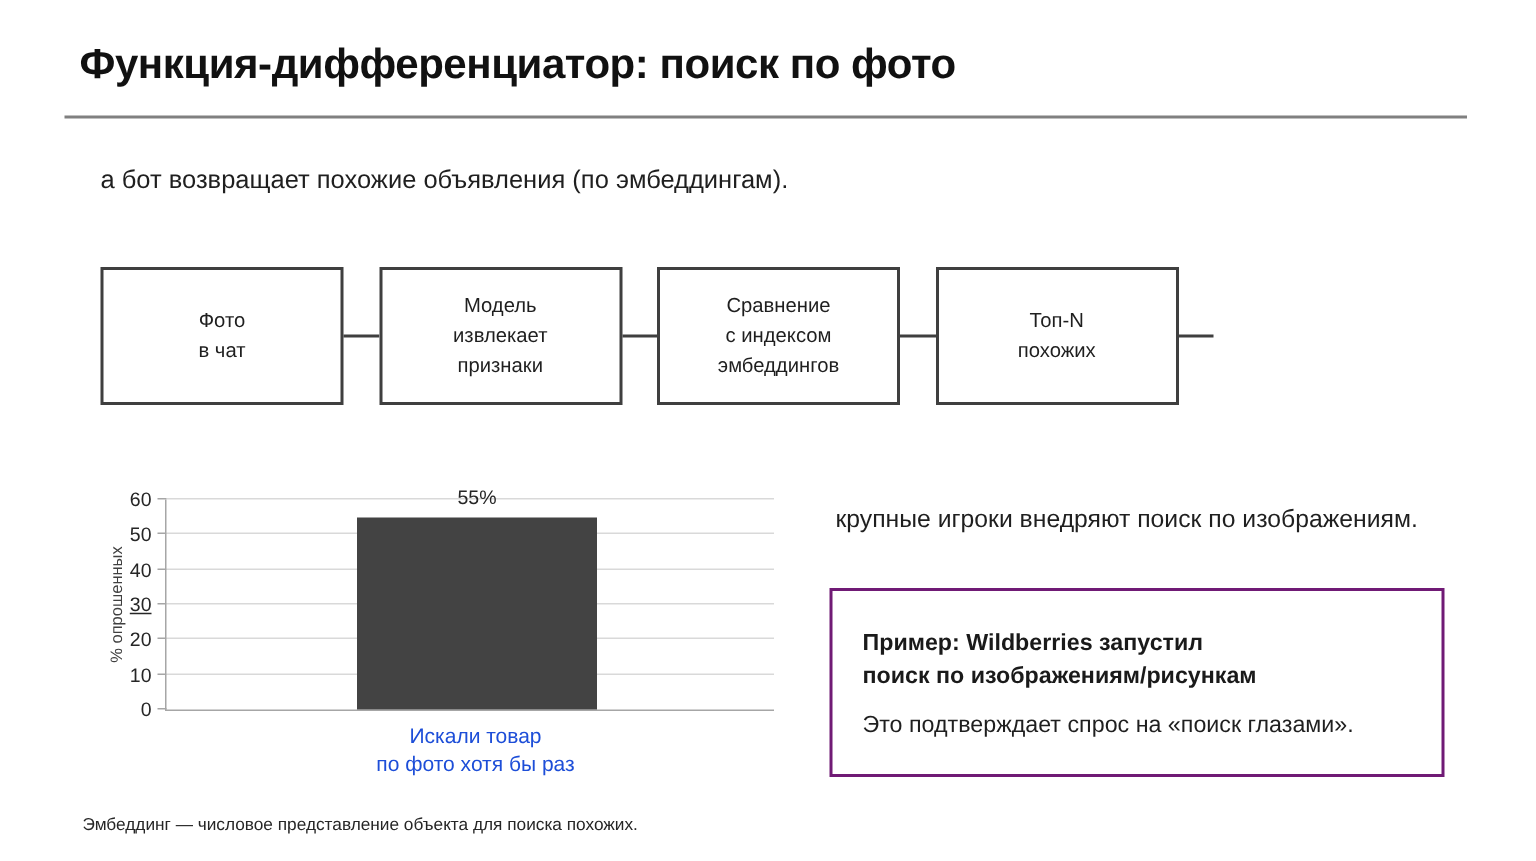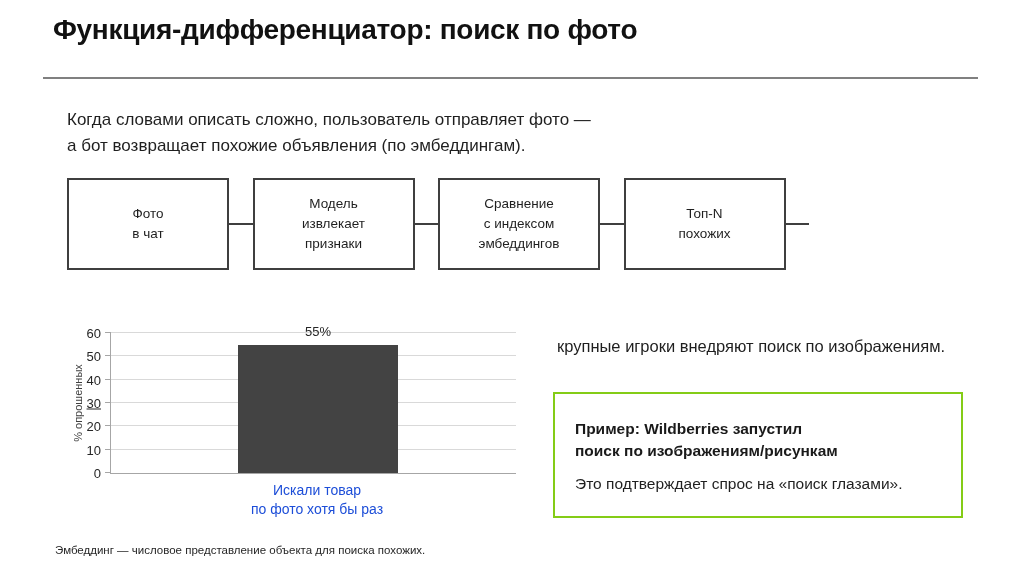--- a/index.html
+++ b/index.html
@@ -1,21 +1,21 @@
 <!DOCTYPE html>
 <html><head>
 <meta charset="utf-8">
 <style>
   html, body { margin:0; padding:0; }
   body {
     width:1024px; height:574px; position:relative; overflow:hidden;
     background:#ffffff; font-family:"Liberation Sans", sans-serif; color:#222;
   }
   .title {
-    position:absolute; left:53px; top:14px; margin:0;
+    position:absolute; left:53px; top:27px; margin:0;
     font-size:28px; font-weight:bold; color:#111; letter-spacing:-0.3px;
   }
   .rule {
     position:absolute; left:43px; top:77px; width:935px; height:2px; background:#808080;
   }
   .intro {
     position:absolute; left:67px; top:107px; margin:0;
     font-size:17px; line-height:26px; color:#1f1f1f;
   }
   .intro span { display:block; }
@@ -59,38 +59,37 @@
   }
 
   
   .market {
     position:absolute; left:557px; top:334px; margin:0;
     font-size:16.5px; line-height:25px; color:#1f1f1f;
   }
   .market span { display:block; }
   .example {
     position:absolute; left:553px; top:392px; width:410px; height:126px;
-    box-sizing:border-box; border:2px solid #84cc16; background:#fff;
+    box-sizing:border-box; border:2px solid #701a75; background:#fff;
     padding:24px 20px 0 20px;
   }
   .example .bold { font-weight:bold; font-size:15.5px; line-height:22px; color:#1a1a1a; }
   .example .body { margin-top:13px; font-size:15.5px; color:#1f1f1f; }
 
   .footnote {
     position:absolute; left:55px; top:544px; font-size:11.5px; color:#262626;
   }
 </style>
 </head>
 <body>
 
 <h1 class="title">Функция-дифференциатор: поиск по фото</h1>
 <div class="rule"></div>
 
 <p class="intro">
-  <span>Когда словами описать сложно, пользователь отправляет фото —</span>
   <span>а бот возвращает похожие объявления (по эмбеддингам).</span>
 </p>
 
 <div class="flow">
   <div class="fbox">Фото
 в чат</div>
   <div class="conn"></div>
   <div class="fbox">Модель
 извлекает
 признаки</div>

